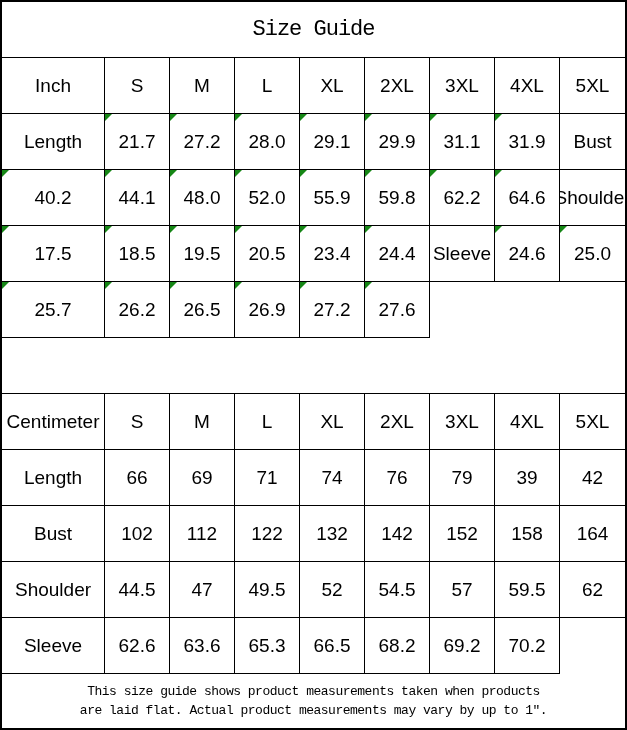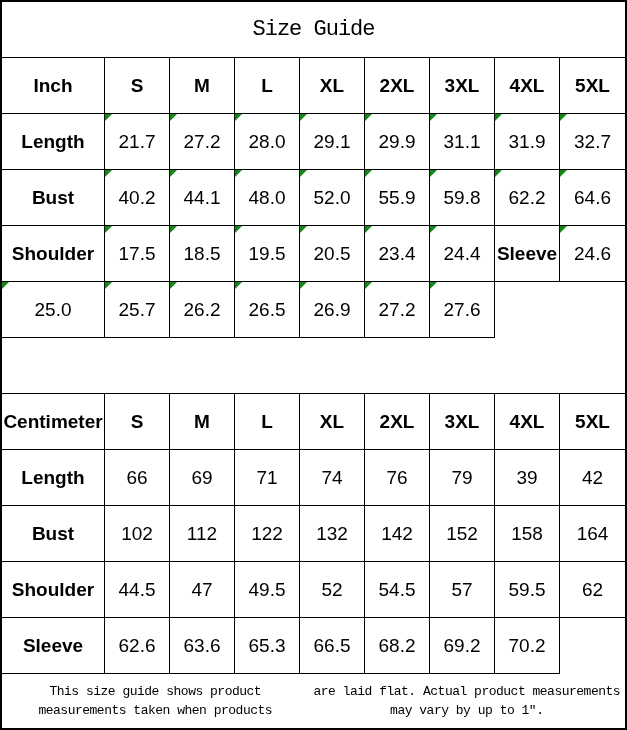--- a/index.html
+++ b/index.html
@@ -21,30 +21,30 @@
     display:grid;
     grid-template-columns:103px repeat(8, 1fr);
   }
   .cell {
     height:55px; box-sizing:content-box;
     border-right:1px solid #000; border-bottom:1px solid #000;
     display:flex; align-items:center; justify-content:center;
     position:relative; font-size:19px; overflow:hidden;
   }
   .cell:nth-child(9n) { border-right:none; }
-  .head, .label { font-weight:bold;text-align:center; }
+  .head, .label { font-weight:normal;text-align:center; }
   .data { font-weight:normal; }
   .tri {
     position:absolute; top:0; left:0; width:0; height:0;
     border-top:7px solid #168716; border-right:7px solid transparent;
   }
   .gap-row { flex:0 0 55px; border-bottom:1px solid #000; }
   .footer {
     flex:1 1 auto;
-    display:flex; flex-direction:row; align-items:center; justify-content:center;
+    display:flex; flex-direction:column; align-items:center; justify-content:center;
     font-family:"Liberation Mono", monospace;
     font-size:13px; line-height:19px; letter-spacing:-0.5px;
     text-align:center;
   }
 </style>
 </head>
 <body>
 
 <div class="sheet">
 
@@ -86,24 +86,20 @@
         <span>29.9</span>
       </div>
     <div class="cell data">
         <span class="tri"></span>
         <span>31.1</span>
       </div>
     <div class="cell data">
         <span class="tri"></span>
         <span>31.9</span>
       </div>
-    <div class="cell data">
-        <span class="tri"></span>
-        <span>32.7</span>
-      </div>
 
     <div class="cell label">Bust</div>
     <div class="cell data">
         <span class="tri"></span>
         <span>40.2</span>
       </div>
     <div class="cell data">
         <span class="tri"></span>
         <span>44.1</span>
       </div>

